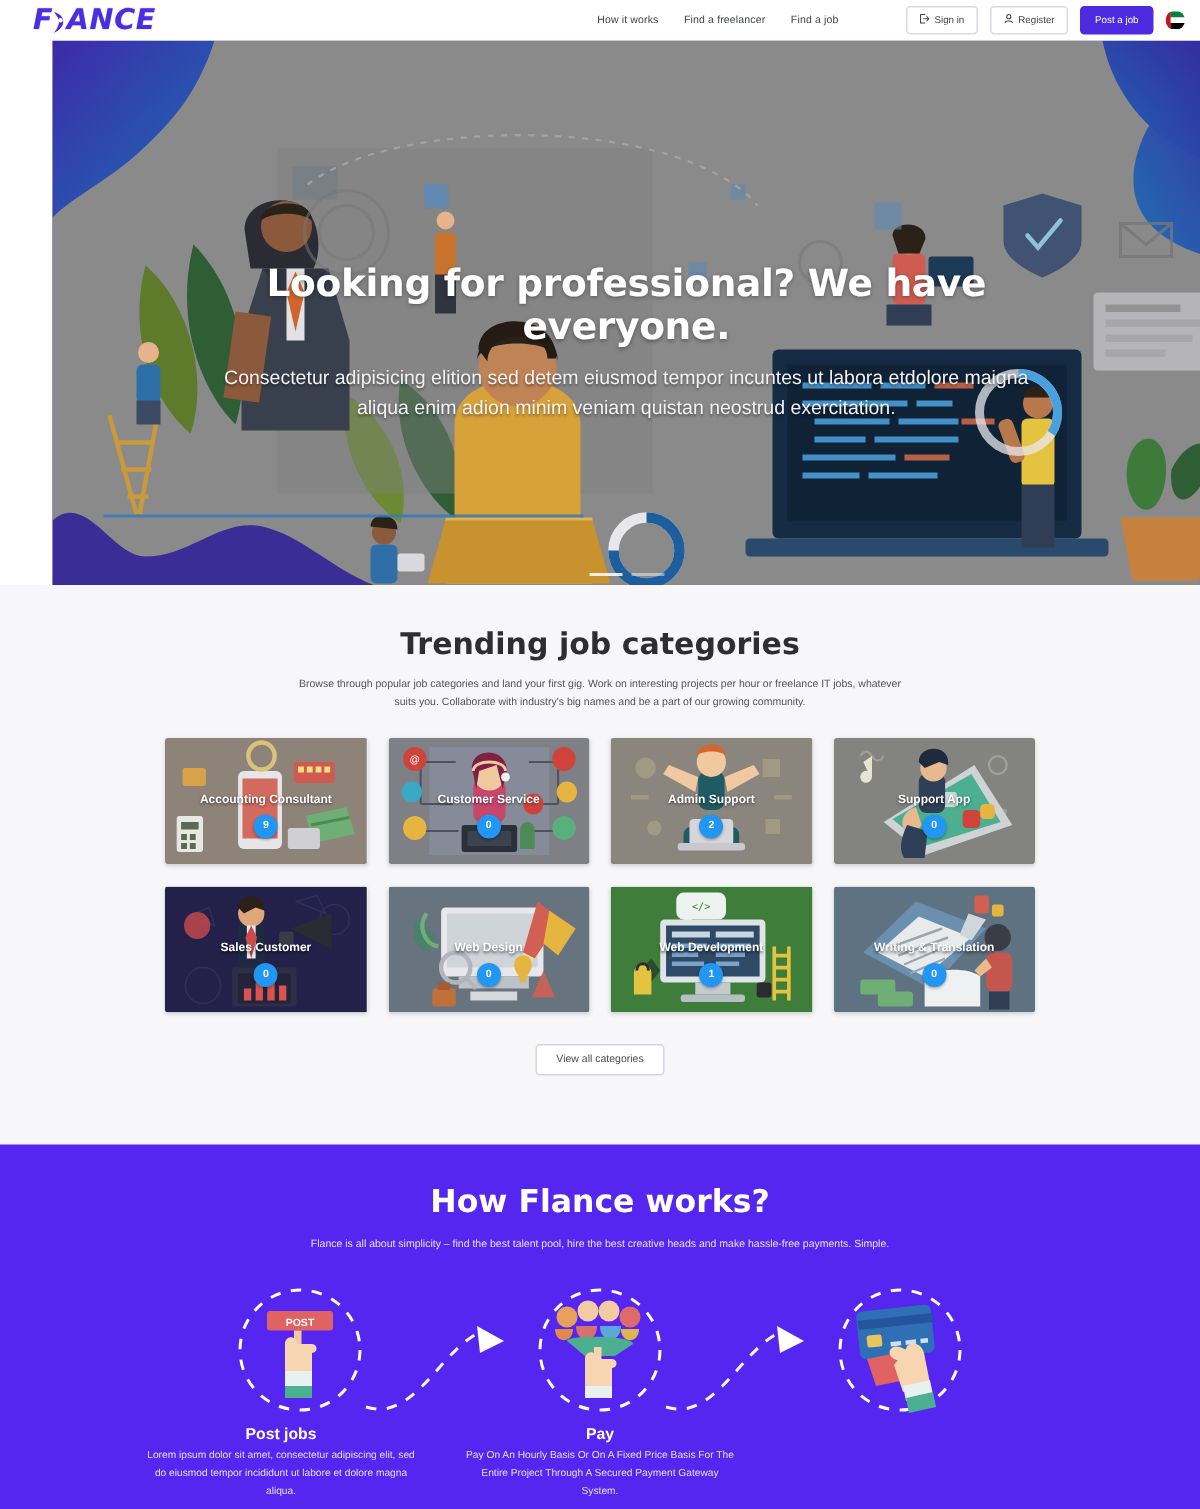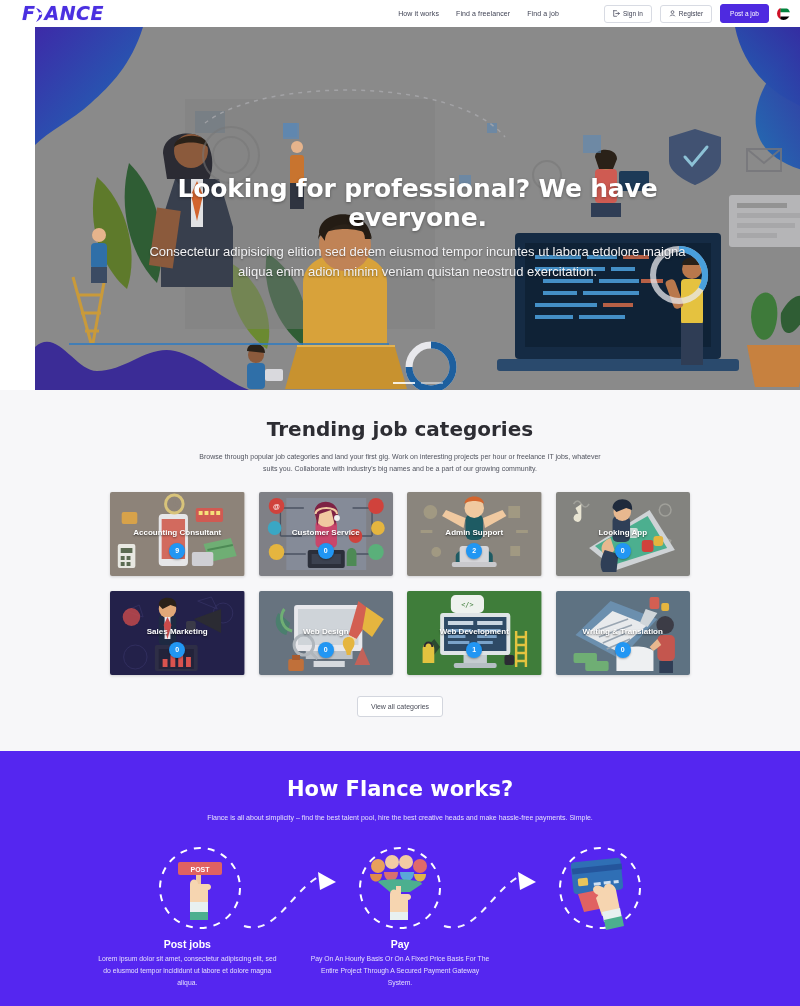--- a/index.html
+++ b/index.html
@@ -137,21 +137,21 @@
   .cdot {
     width: 22px; height: 2px;
     background: rgba(255,255,255,.85);
     cursor: pointer;
   }
   .cdot.inactive { background: rgba(255,255,255,.45); }
 
   
   .categories {
     background: #f7f7f9;
-    padding: 27px 0 34px;
+    padding: 27px 0 46px;
     position: relative;
   }
   .sec-title {
     font-family: "DejaVu Sans", sans-serif;
     text-align: center;
     font-size: 20px;
     font-weight: bold;
     color: #2d2d33;
   }
   .sec-sub {
@@ -601,21 +601,21 @@
           <rect x="66" y="36" width="18" height="10" rx="2" fill="#e8e8e8" opacity=".8"></rect>
           <rect x="88" y="48" width="12" height="12" rx="3" fill="#d0423c"></rect>
           <rect x="100" y="44" width="10" height="10" rx="3" fill="#e5b53f"></rect>
           <rect x="58" y="24" width="18" height="26" rx="5" fill="#2f3f57"></rect>
           <circle cx="68" cy="20" r="9" fill="#e8b88f"></circle>
           <path d="M58 16 C58 4, 80 4, 78 18 L72 16 L62 20 Z" fill="#1f2a3c"></path>
           <path d="M56 46 C44 50, 44 62, 54 66 L60 58 Z" fill="#e8b88f"></path>
           <path d="M50 58 C46 66, 44 74, 48 80 L62 80 L64 62 Z" fill="#2f3f57"></path>
         </svg>
       </div>
-      <div class="cat-label">Looking App</div>
+      <div class="cat-label">Support App</div>
       <div class="cat-badge">0</div>
     </div>
 
     <div class="cat-card">
       <div class="cat-art">
         <svg width="100%" height="100%" viewBox="0 0 138 84" preserveAspectRatio="none">
           <rect width="138" height="84" fill="#23214a"></rect>
           <g opacity=".35" stroke="#4a4684" stroke-width="1" fill="none">
             <circle cx="26" cy="66" r="12"></circle>
               <circle cx="116" cy="22" r="10"></circle>
@@ -633,21 +633,21 @@
           <rect x="46" y="54" width="44" height="26" rx="2" fill="#2e2e46"></rect>
           <rect x="50" y="58" width="36" height="20" fill="#23233a"></rect>
           <g fill="#d9534f">
               <rect x="54" y="68" width="5" height="8"></rect>
               <rect x="62" y="64" width="5" height="12"></rect>
               <rect x="70" y="60" width="5" height="16"></rect>
               <rect x="78" y="66" width="5" height="10"></rect>
             </g>
         </svg>
       </div>
-      <div class="cat-label">Sales Marketing</div>
+      <div class="cat-label">Sales Customer</div>
       <div class="cat-badge">0</div>
     </div>
 
     <div class="cat-card">
       <div class="cat-art">
         <svg width="100%" height="100%" viewBox="0 0 138 84" preserveAspectRatio="none">
           <rect width="138" height="84" fill="#67737f"></rect>
           <rect x="36" y="14" width="70" height="46" rx="3" fill="#e8e8ec"></rect>
           <rect x="40" y="18" width="62" height="36" fill="#cfd4d9"></rect>
           <path d="M56 70 h32 v6 h-32 z" fill="#d6dade"></path>

